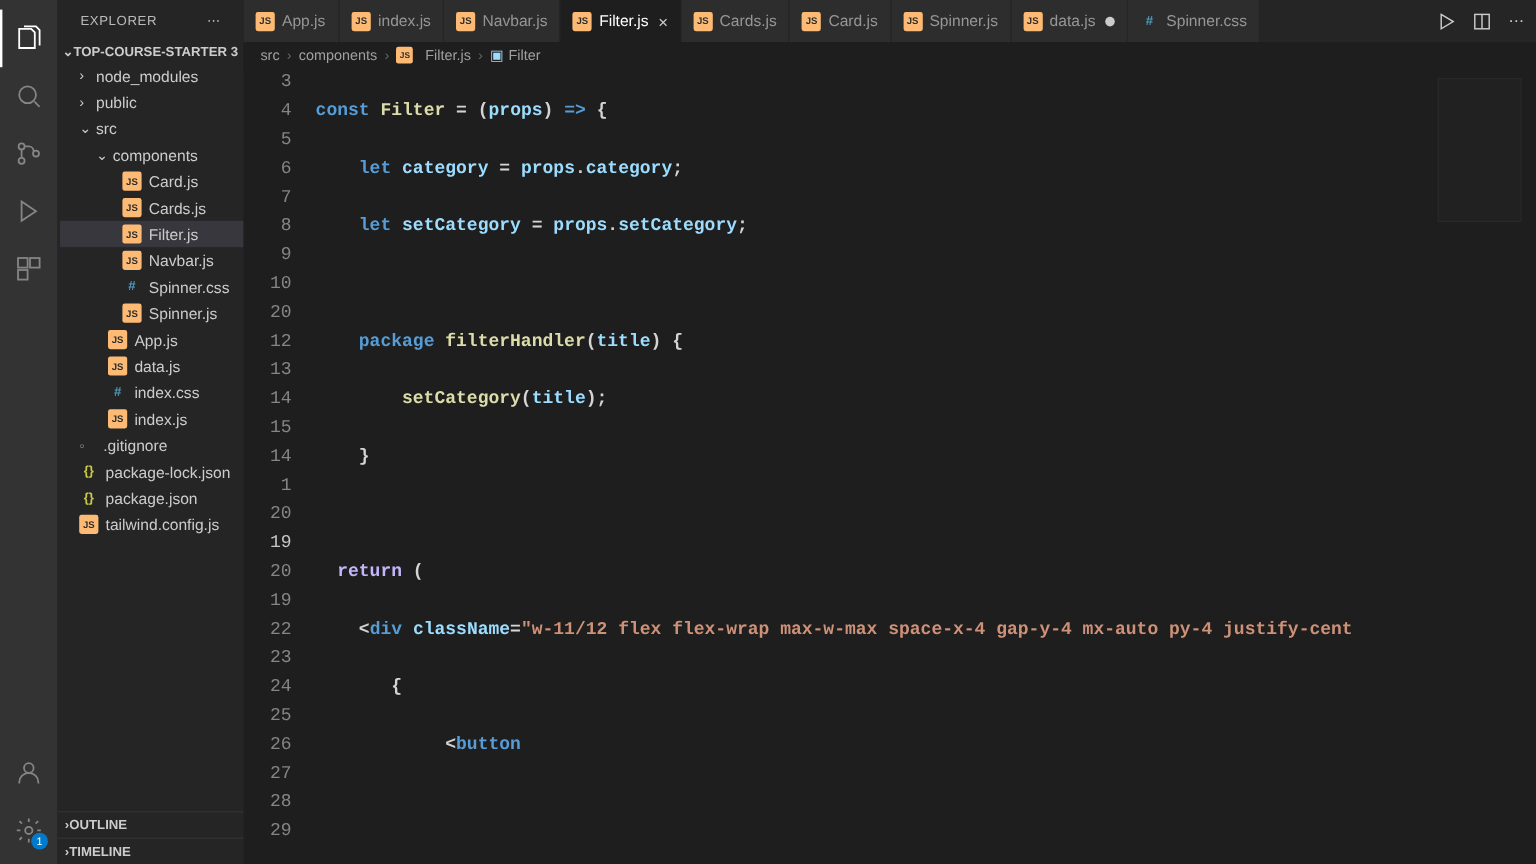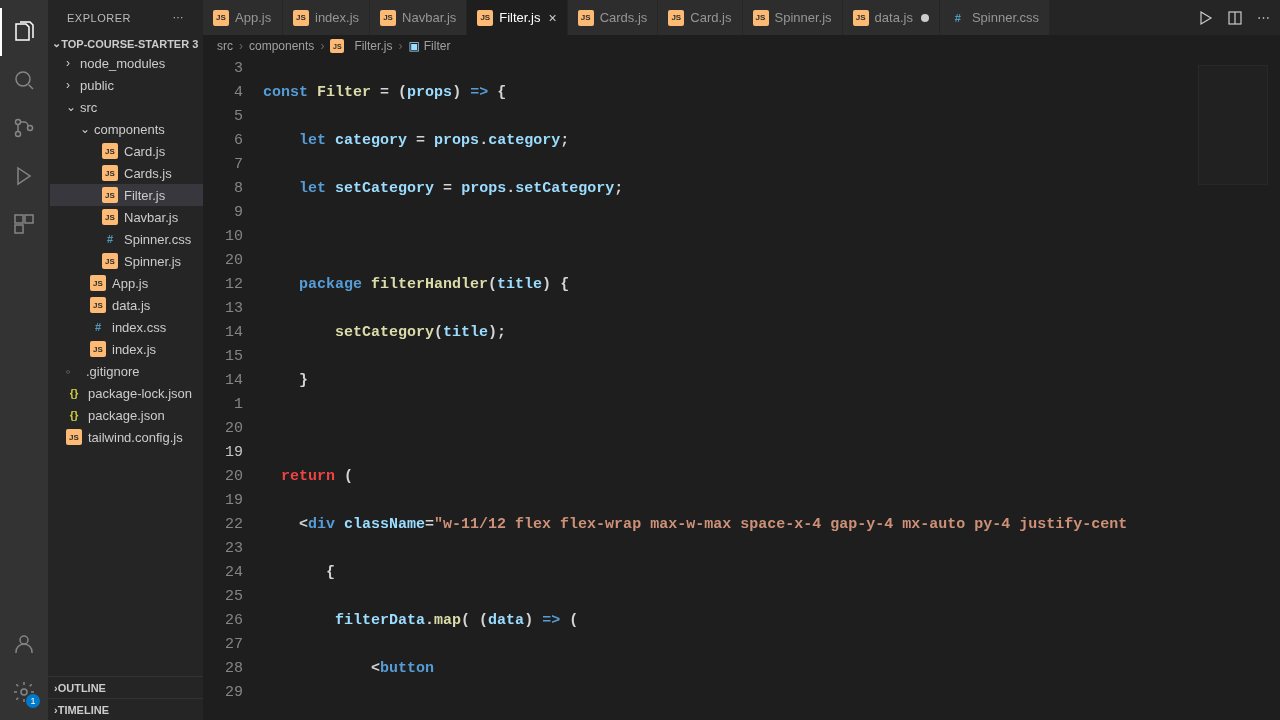--- a/index.html
+++ b/index.html
@@ -175,21 +175,21 @@
   text-align: right;
   color: #858585;
   padding-right: 20px;
   user-select: none;
 }
 .gutter .ln { height: 24px; }
 .gutter .ln.cur { color: #c6c6c6; }
 .code { flex: 1; white-space: pre; color: #d4d4d4; font-weight: bold; }
 .code .row { height: 24px; }
 .tk-keyword { color: #569cd6; }
-.tk-keyword2 { color: #ef4444; }
+.tk-keyword2 { color: #c4b5fd; }
 .tk-var { color: #9cdcfe; }
 .tk-func { color: #dcdcaa; }
 .tk-string { color: #ce9178; }
 .tk-punct { color: #d4d4d4; }
 .tk-op { color: #d4d4d4; }
 .tk-prop { color: #9cdcfe; }
 .minimap {
   position: absolute;
   right: 12px;
   top: 8px;
@@ -451,21 +451,20 @@
 <div class="row">    <span class="tk-keyword">let</span> <span class="tk-var">category</span> <span class="tk-op">=</span> <span class="tk-var">props</span><span class="tk-punct">.</span><span class="tk-var">category</span><span class="tk-punct">;</span></div>
 <div class="row">    <span class="tk-keyword">let</span> <span class="tk-var">setCategory</span> <span class="tk-op">=</span> <span class="tk-var">props</span><span class="tk-punct">.</span><span class="tk-var">setCategory</span><span class="tk-punct">;</span></div>
 <div class="row"></div>
 <div class="row">    <span class="tk-keyword">package</span> <span class="tk-func">filterHandler</span><span class="tk-punct">(</span><span class="tk-var">title</span><span class="tk-punct">)</span> <span class="tk-punct">{</span></div>
 <div class="row">        <span class="tk-func">setCategory</span><span class="tk-punct">(</span><span class="tk-var">title</span><span class="tk-punct">);</span></div>
 <div class="row">    <span class="tk-punct">}</span></div>
 <div class="row"></div>
 <div class="row">  <span class="tk-keyword2">return</span> <span class="tk-punct">(</span></div>
 <div class="row">    <span class="tk-punct">&lt;</span><span class="tk-keyword">div</span> <span class="tk-prop">className</span><span class="tk-op">=</span><span class="tk-string">"w-11/12 flex flex-wrap max-w-max space-x-4 gap-y-4 mx-auto py-4 justify-cent</span></div>
 <div class="row">       <span class="tk-punct">{</span></div>
-<div class="row">        <span class="tk-var">filterData</span><span class="tk-punct">.</span><span class="tk-func">map</span><span class="tk-punct">(</span> <span class="tk-punct">(</span><span class="tk-var">data</span><span class="tk-punct">)</span> <span class="tk-keyword">=&gt;</span> <span class="tk-punct">(</span></div>
 <div class="row">            <span class="tk-punct">&lt;</span><span class="tk-keyword">button</span></div>
 
 
 
 
 
 
 
 
 

